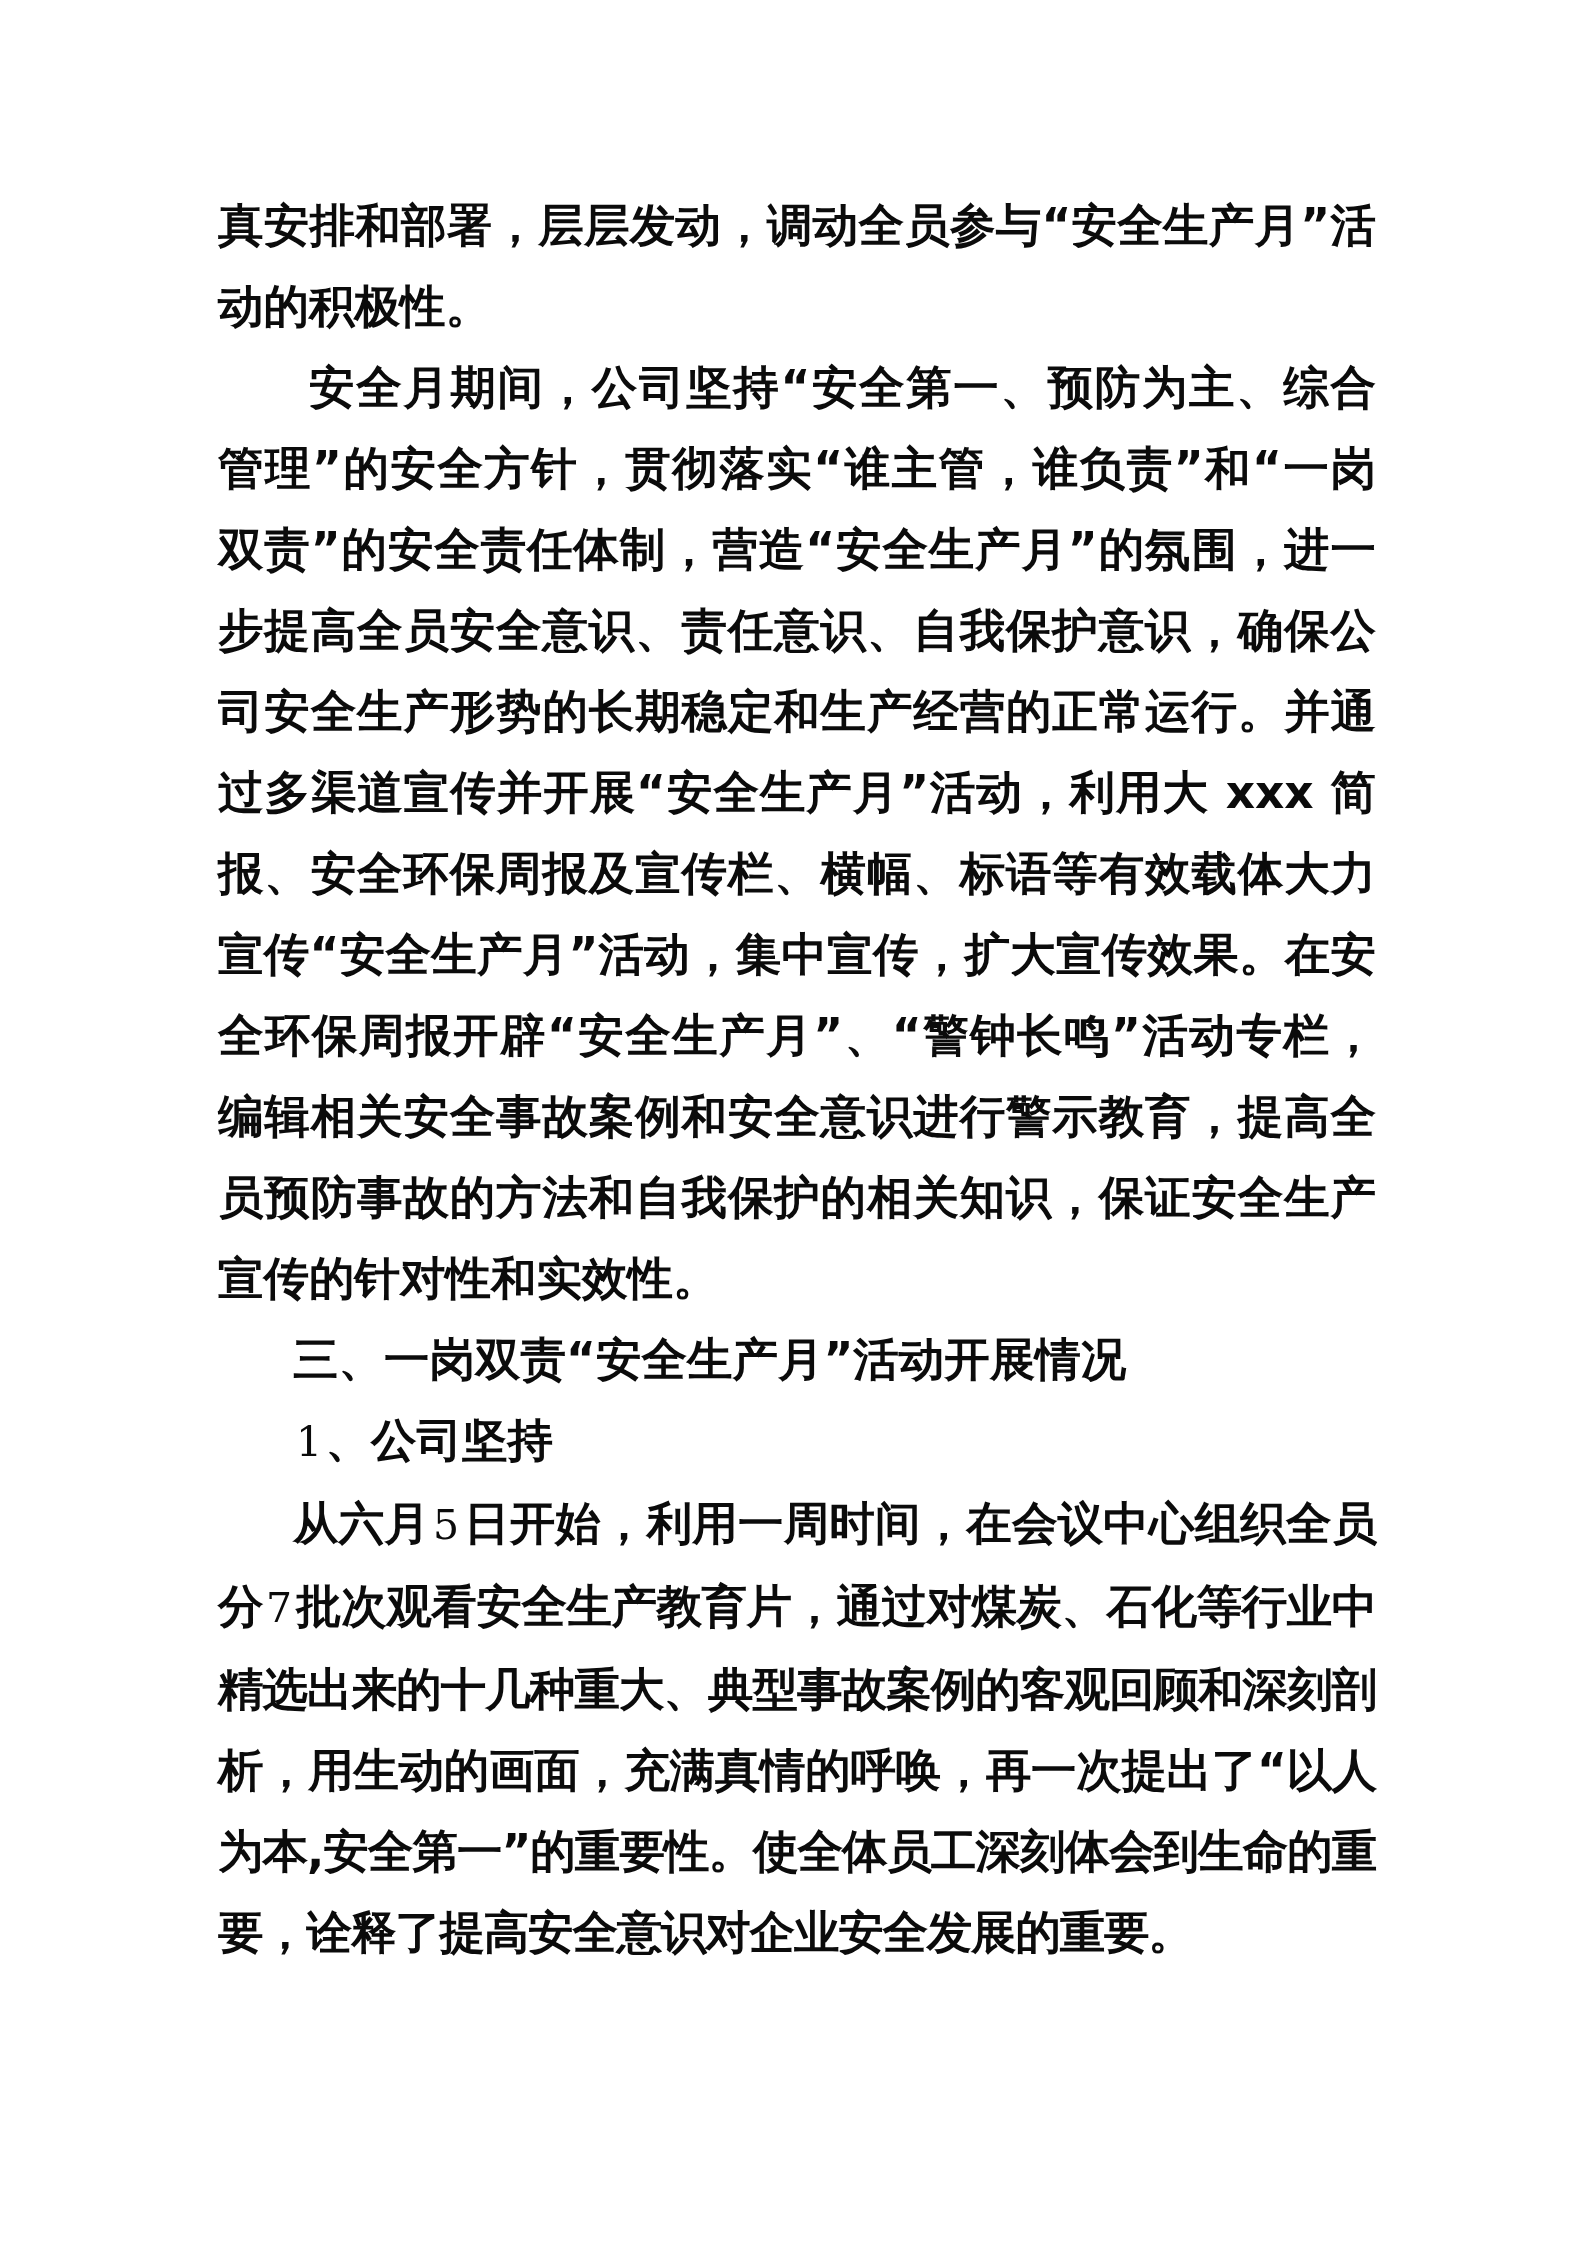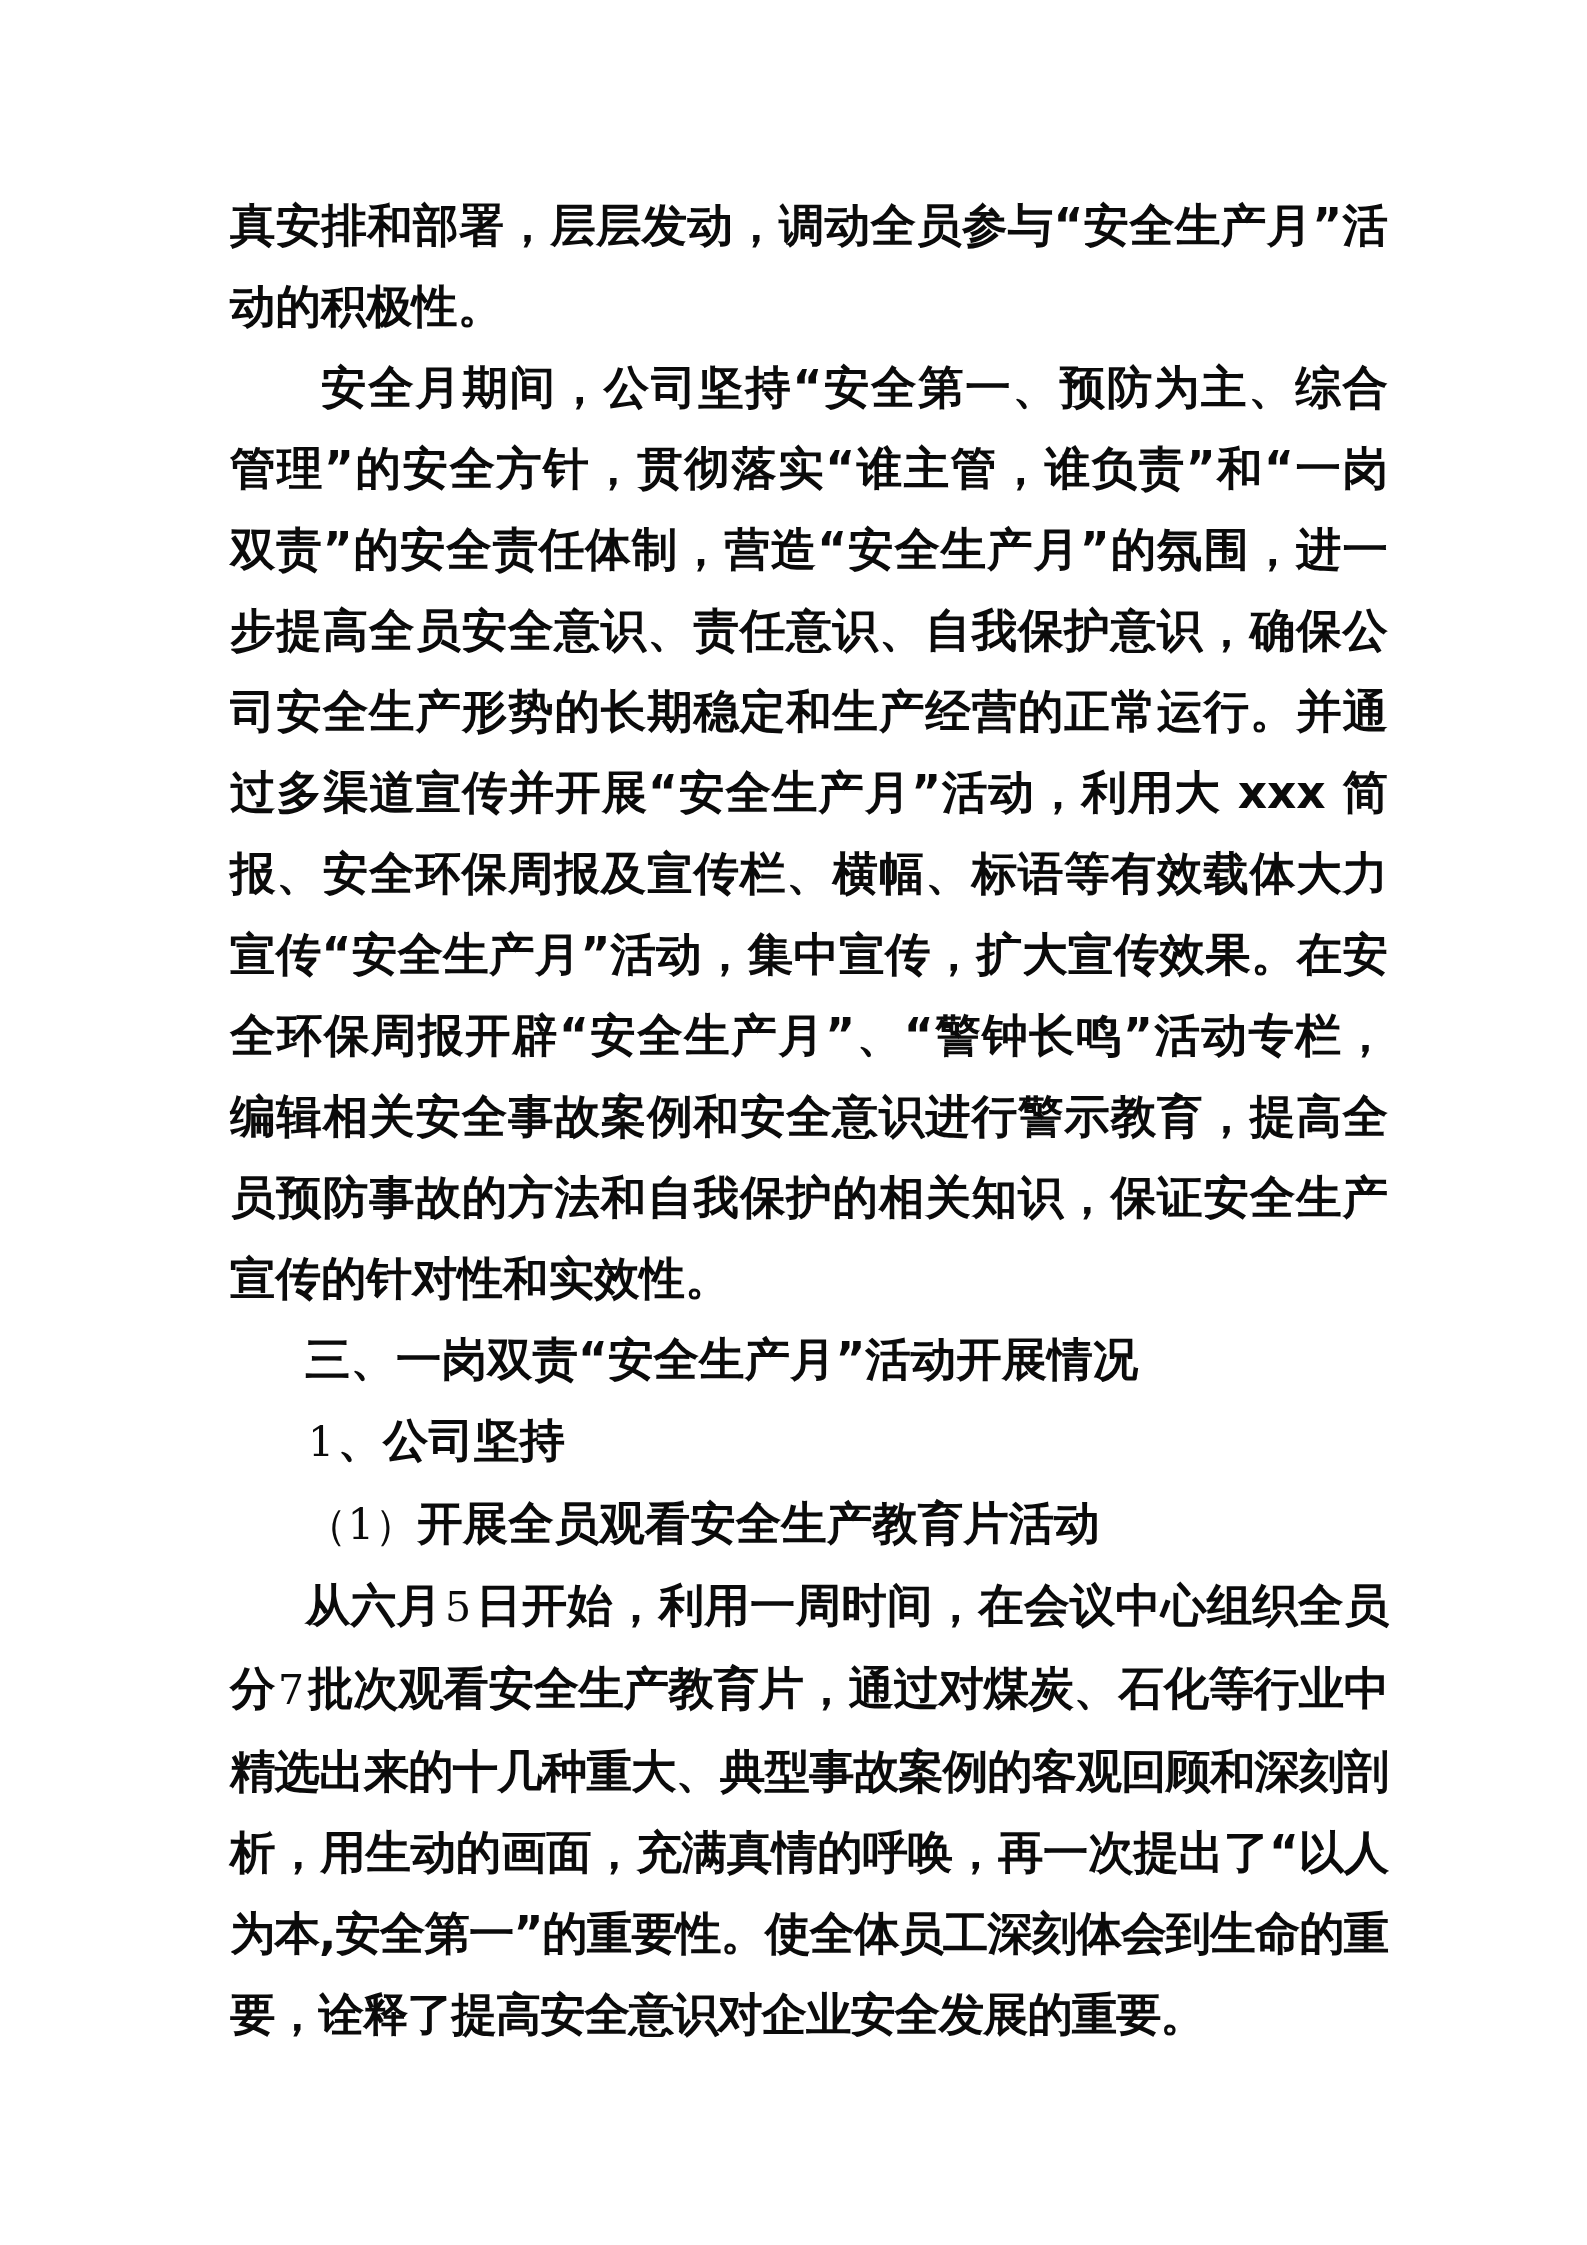--- a/index.html
+++ b/index.html
@@ -12,21 +12,20 @@
     height: 2245px;
     position: relative;
     overflow: hidden;
     font-family: "DejaVu Sans", sans-serif;
   }
 
   .page {
     position: absolute;
     inset: 0;
     background: #ffffff;
-    margin-left: 12px;
   }
 
   
   .doc-body {
     position: absolute;
     left: 218px;
     top: 185px;
     width: 1158px;
   }
 
@@ -76,18 +75,17 @@
 
     <p class="p cont">真安排和部署，层层发动，调动全员参与“安全生产月”活动的积极性。</p>
 
 
     <p class="p indent">安全月期间，公司坚持“安全第一、预防为主、综合管理”的安全方针，贯彻落实“谁主管，谁负责”和“一岗双责”的安全责任体制，营造“安全生产月”的氛围，进一步提高全员安全意识、责任意识、自我保护意识，确保公司安全生产形势的长期稳定和生产经营的正常运行。并通过多渠道宣传并开展“安全生产月”活动，利用大 xxx 简报、安全环保周报及宣传栏、横幅、标语等有效载体大力宣传“安全生产月”活动，集中宣传，扩大宣传效果。在安全环保周报开辟“安全生产月”、“警钟长鸣”活动专栏，编辑相关安全事故案例和安全意识进行警示教育，提高全员预防事故的方法和自我保护的相关知识，保证安全生产宣传的针对性和实效性。</p>
 
     <p class="p indent-sm">三、一岗双责“安全生产月”活动开展情况</p>
 
     <p class="p indent-sm"><span class="lat">1</span><span>、</span><span>公司坚持</span></p>
 
-    <p class="p indent-sm"><span class="lat-paren">（1）</span><span>开展全员观看安全生产教育片活动</span></p>
 
     <p class="p indent-sm tight"><span>从六月</span><span class="lat">5</span><span>日开始，利用一周时间，在会议中心组织全员分</span><span class="lat">7</span><span>批次观看安全生产教育片，通过对煤炭、石化等行业中精选出来的十几种重大、典型事故案例的客观回顾和深刻剖析，用生动的画面，充满真情的呼唤，再一次提出了“以人为本,安全第一”的重要性。使全体员工深刻体会到生命的重要，诠释了提高安全意识对企业安全发展的重要。</span></p>
 
   </div>
 </div>
 
 </body></html>

